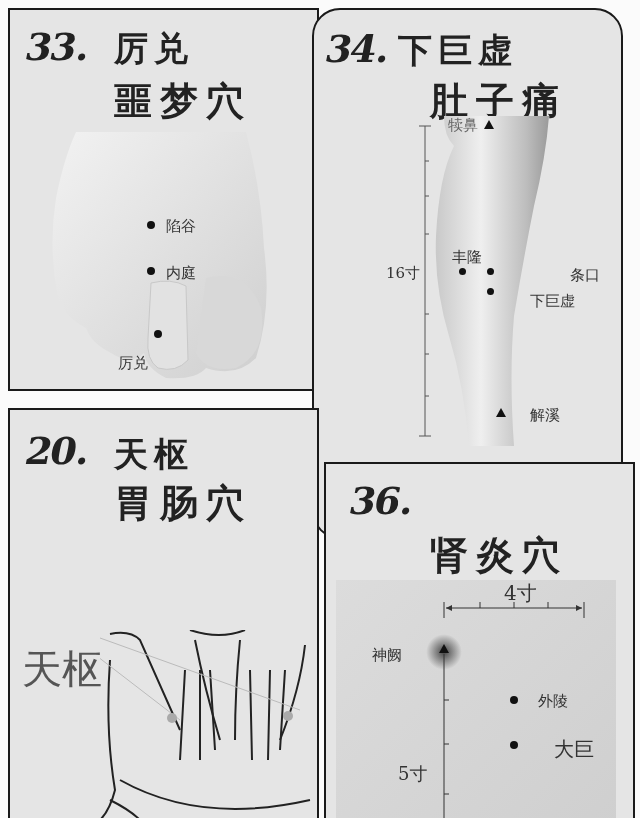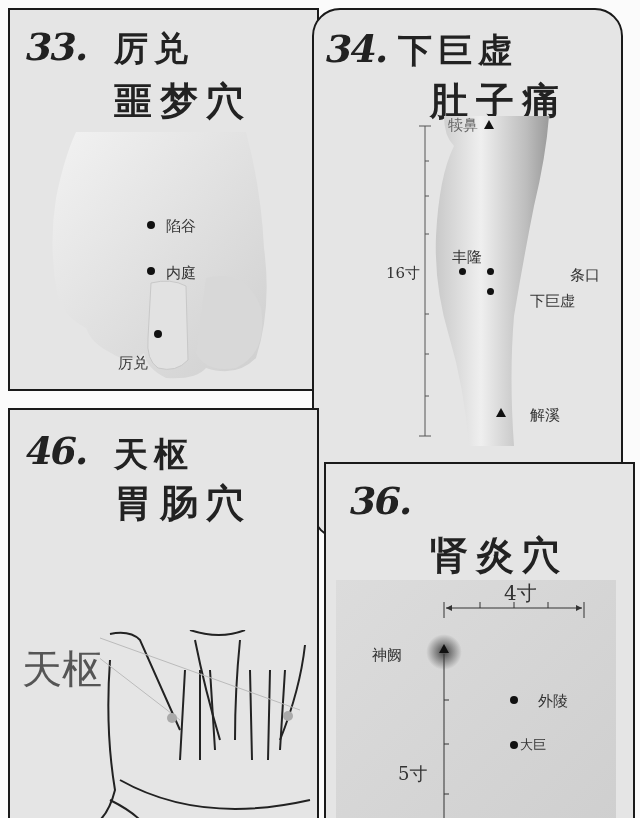--- a/index.html
+++ b/index.html
@@ -76,21 +76,21 @@
   <div class="dot" style="left:145px;top:258px;width:7px;height:7px;"></div>
   <div class="dot" style="left:173px;top:258px;width:7px;height:7px;"></div>
   <div class="lbl" style="left:216px;top:256px;margin-left:40px;">条口</div>
   <div class="dot" style="left:173px;top:278px;width:7px;height:7px;"></div>
   <div class="lbl" style="left:216px;top:282px;">下巨虚</div>
   <div class="tri" style="left:182px;top:398px;"></div>
   <div class="lbl" style="left:216px;top:396px;">解溪</div>
 </div>
 
 <div class="panel" style="left:8px;top:408px;width:311px;height:420px;">
-  <div class="num" style="left:16px;top:18px;">46.</div>
+  <div class="num" style="left:16px;top:18px;">20.</div>
   <div class="title" style="left:104px;top:22px;">天枢</div>
   <div class="sub" style="left:104px;top:68px;">胃肠穴</div>
   <div style="position:absolute;left:12px;top:232px;font-family:'DejaVu Sans',sans-serif;font-size:40px;color:#555;">天枢</div>
   <svg style="position:absolute;left:90px;top:220px;" width="215" height="190" viewBox="0 0 215 190">
     <g fill="none" stroke="#222" stroke-width="2">
       <path d="M10 4 Q30 0 40 10 L80 100"></path>
       <path d="M90 0 Q120 10 145 0"></path>
       <path d="M95 10 Q105 60 120 110"></path>
       <path d="M140 10 Q135 60 135 110"></path>
       <path d="M205 15 Q200 60 180 110"></path>
@@ -128,15 +128,15 @@
   <div class="lbl" style="left:46px;top:182px;font-size:15px;">神阙</div>
   <svg style="position:absolute;left:112px;top:190px;" width="12" height="176">
     <line x1="6" y1="0" x2="6" y2="176" stroke="#333"></line>
     <line x1="6" y1="46" x2="11" y2="46" stroke="#333"></line>
       <line x1="6" y1="90" x2="11" y2="90" stroke="#333"></line>
       <line x1="6" y1="140" x2="11" y2="140" stroke="#333"></line>
   </svg>
   <div class="dot" style="left:184px;top:232px;"></div>
   <div class="lbl" style="left:212px;top:228px;font-size:15px;">外陵</div>
   <div class="dot" style="left:184px;top:277px;"></div>
-  <div class="lbl" style="left:194px;top:272px;font-size:13px;">大巨</div>
+  <div class="lbl" style="left:228px;top:272px;font-size:20px;">大巨</div>
   <div class="lbl" style="left:72px;top:298px;font-size:18px;">5寸</div>
 </div>
 
 </body></html>

